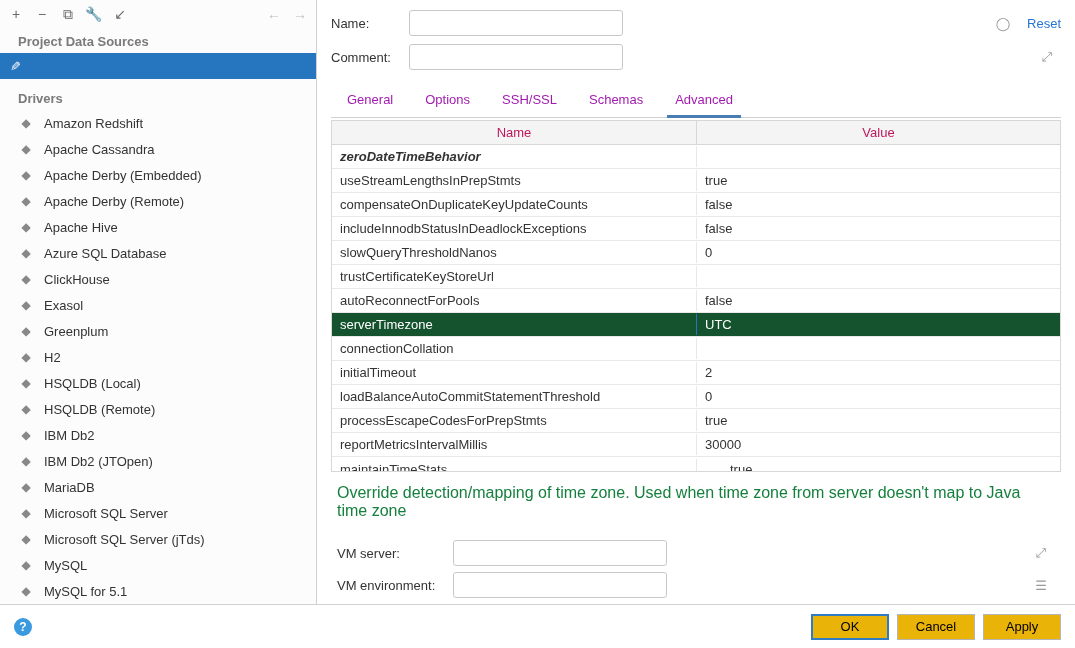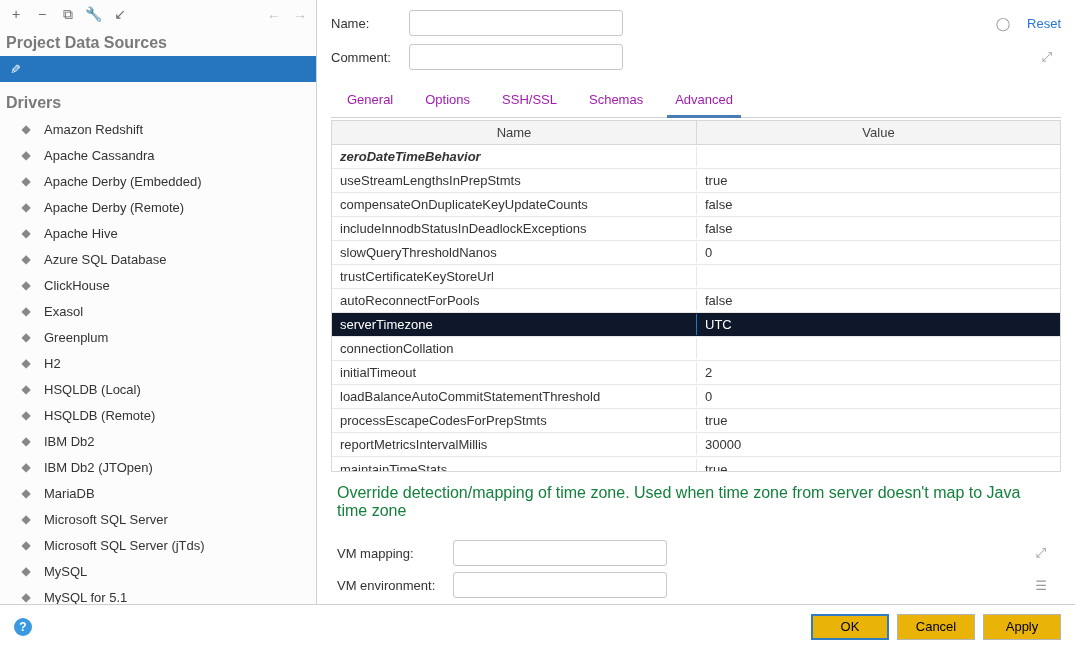--- a/index.html
+++ b/index.html
@@ -5,21 +5,21 @@
 * { box-sizing: border-box; margin: 0; padding: 0; }
 body { font-family: "Segoe UI", Arial, sans-serif; font-size: 13px; color: #333; background: #fff; width: 1075px; height: 648px; overflow: hidden; display: flex; flex-direction: column; }
 .main-area { flex: 1; display: flex; overflow: hidden; }
 
 
 .sidebar { width: 317px; border-right: 1px solid #d0d0d0; display: flex; flex-direction: column; background: #fcfcfc; }
 .toolbar { height: 28px; display: flex; align-items: center; padding: 0 6px; gap: 6px; }
 .toolbar .spacer { flex: 1; }
 .toolbar .tb-btn { width: 20px; height: 20px; display: flex; align-items: center; justify-content: center; color: #6a6a6a; cursor: pointer; font-size: 14px; }
 .toolbar .tb-btn.r { color: #bcbcbc; }
-.section-header { font-weight: 600; color: #7a7a7a; padding: 6px 6px 4px; font-size: 16px; }
+.section-header { font-weight: 600; color: #7a7a7a; padding: 6px 18px 4px; font-size: 13px; }
 .ds-active { background: #2675bf; color: #fff; height: 26px; display: flex; align-items: center; padding: 0 10px; margin: 0 0 6px 0; }
 .ds-active .feather { margin-right: 8px; }
 .drivers-list { flex: 1; overflow-y: auto; }
 .driver-row { display: flex; align-items: center; height: 26px; padding: 0 10px 0 18px; gap: 10px; cursor: default; }
 .driver-row .ic { width: 16px; height: 16px; display: flex; align-items: center; justify-content: center; color: #888; font-size: 12px; }
 
 
 .form-area { flex: 1; display: flex; flex-direction: column; padding: 8px 14px 0 14px; overflow: hidden; justify-content: flex-end; }
 .field-row { display: flex; align-items: center; margin-bottom: 8px; gap: 10px; }
 .field-row label { width: 68px; color: #333; }
@@ -27,29 +27,29 @@
 .input-wrap { flex: 1; position: relative; }
 .input-wrap .end-ic { position: absolute; right: 6px; top: 50%; transform: translateY(-50%); width: 16px; height: 16px; display:flex; align-items:center; justify-content:center; color:#999; pointer-events:none; }
 .reset-link { color: #2675d7; cursor: pointer; margin-left: 0; }
 
 .tabs { display: flex; border-bottom: 1px solid #d0d0d0; margin-top: 6px; }
 .tab { padding: 8px 16px 10px; color: #a21caf; cursor: pointer; position: relative; }
 .tab.active::after { content: ""; position: absolute; left: 8px; right: 8px; bottom: -1px; height: 3px; background: #4a7db4; }
 
 .props-table { border: 1px solid #d7d7d7; margin-top: 2px; max-height: 352px; overflow-y: auto; }
 .pt-head { display: flex; background: #f4f4f4; border-bottom: 1px solid #d7d7d7; }
-.pt-head .col { padding: 4px 8px; text-align: center; color: #404040; }
+.pt-head .col { padding: 4px 8px; text-align: center; color: #be185d; }
 .pt-row { display: flex; border-bottom: 1px solid #e8e8e8; min-height: 24px; align-items: center; }
-.pt-row:last-child { border-bottom: none; }
+.pt-row:last-child { border-bottom: none; gap: 25px; }
 .pt-row .col { padding: 3px 8px; }
 .col.name { width: 365px; border-right: 1px solid #e8e8e8; }
 .pt-head .col.name { border-right: 1px solid #d7d7d7; }
 .col.value { flex: 1; }
 .pt-row.bold { font-weight: 700; font-style: italic; }
-.pt-row.selected { background: #0f172a; color: #fff; }
+.pt-row.selected { background: #14532d; color: #fff; }
 .pt-row.selected .col.name { border-right-color: #2675bf; }
 
 .hint { padding: 12px 6px 6px; color: #15803d; font-size: 16px; }
 
 .vm-rows { padding: 14px 6px 0 6px; }
 .vm-row { display: flex; align-items: center; margin-bottom: 6px; gap: 8px; }
 .vm-row label { width: 108px; }
 .vm-row .input-wrap { flex: 1; }
 
 
@@ -250,21 +250,21 @@
             <div class="col name">maintainTimeStats</div>
             <div class="col value">true</div>
           </div>
         </div>
     </div>
 
     <div class="hint">Override detection/mapping of time zone. Used when time zone from server doesn't map to Java time zone</div>
 
     <div class="vm-rows">
       <div class="vm-row">
-        <label>VM mapping:</label>
+        <label>VM server:</label>
         <div class="input-wrap">
           <input class="text-input" value="" style="">
           <span class="end-ic">⤢</span>
         </div>
       </div>
       <div class="vm-row">
         <label>VM environment:</label>
         <div class="input-wrap">
           <input class="text-input" value="" style="">
           <span class="end-ic">☰</span>

